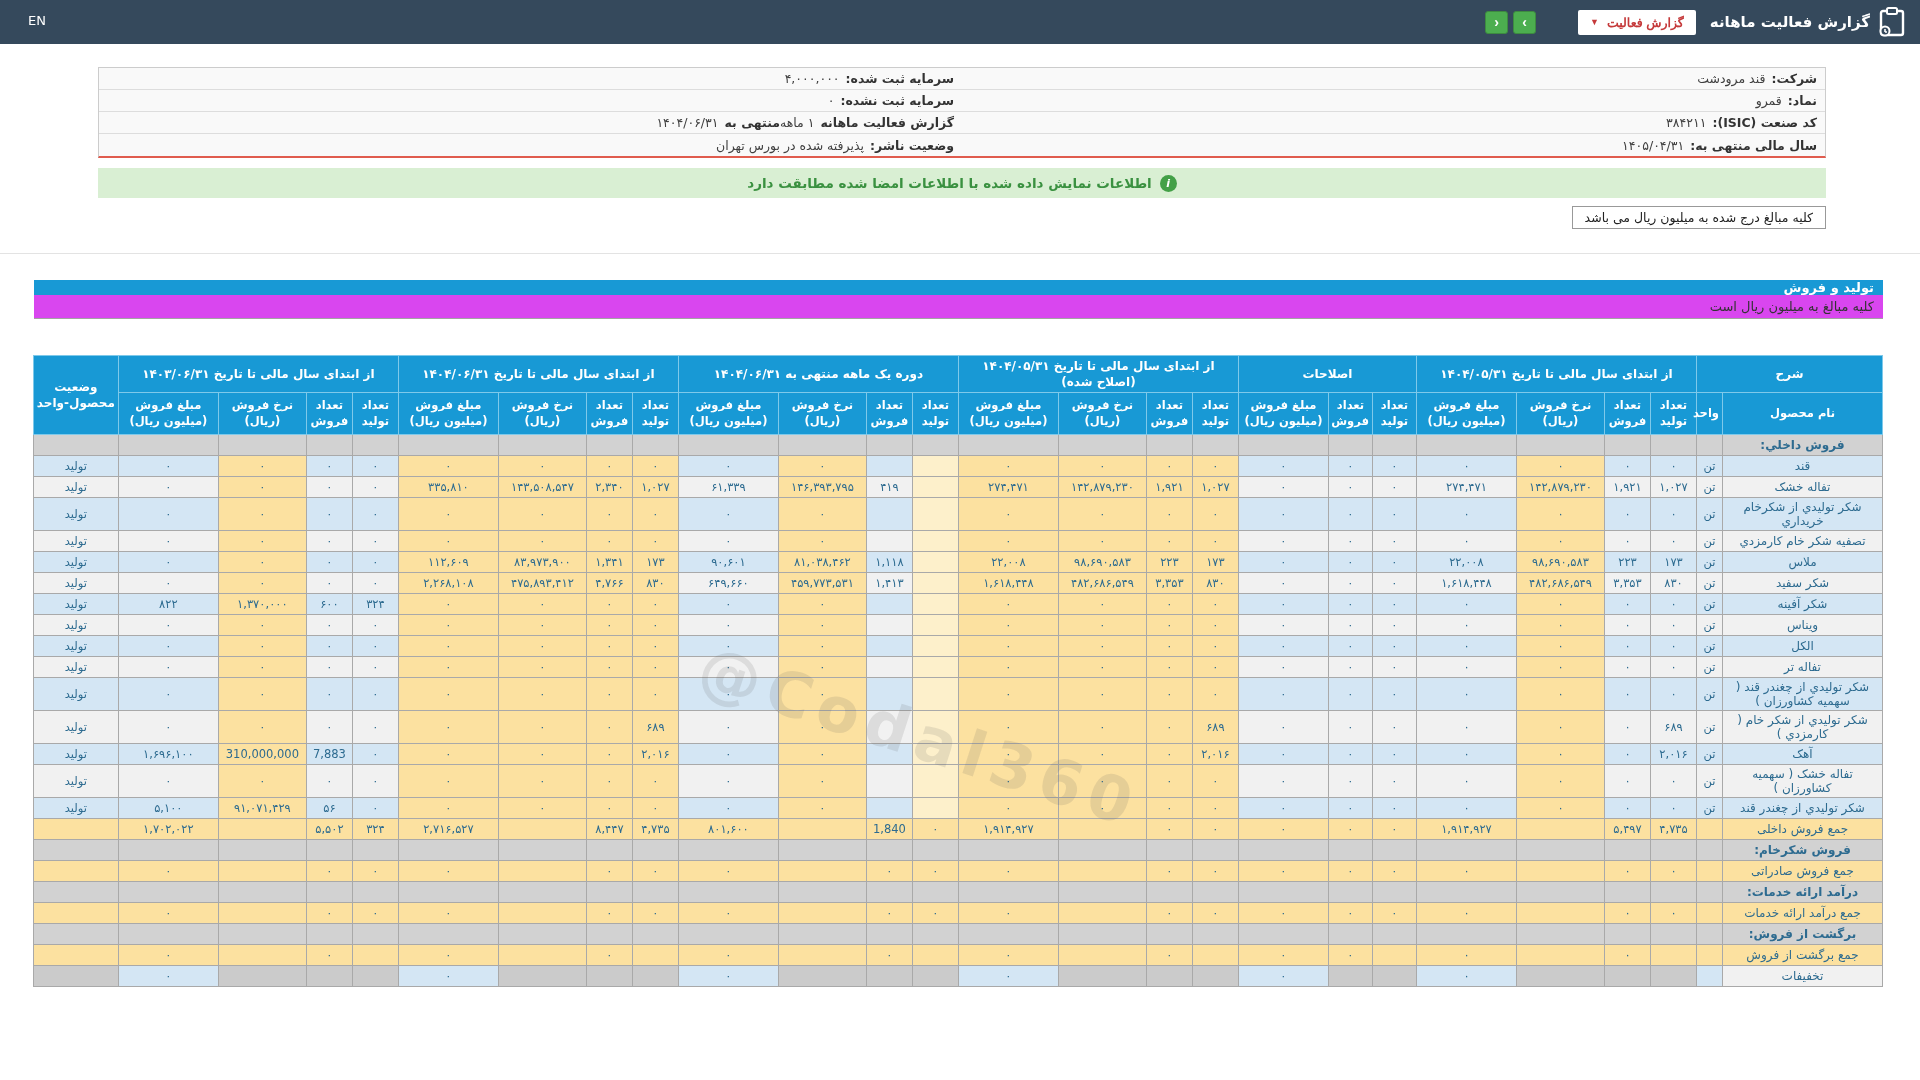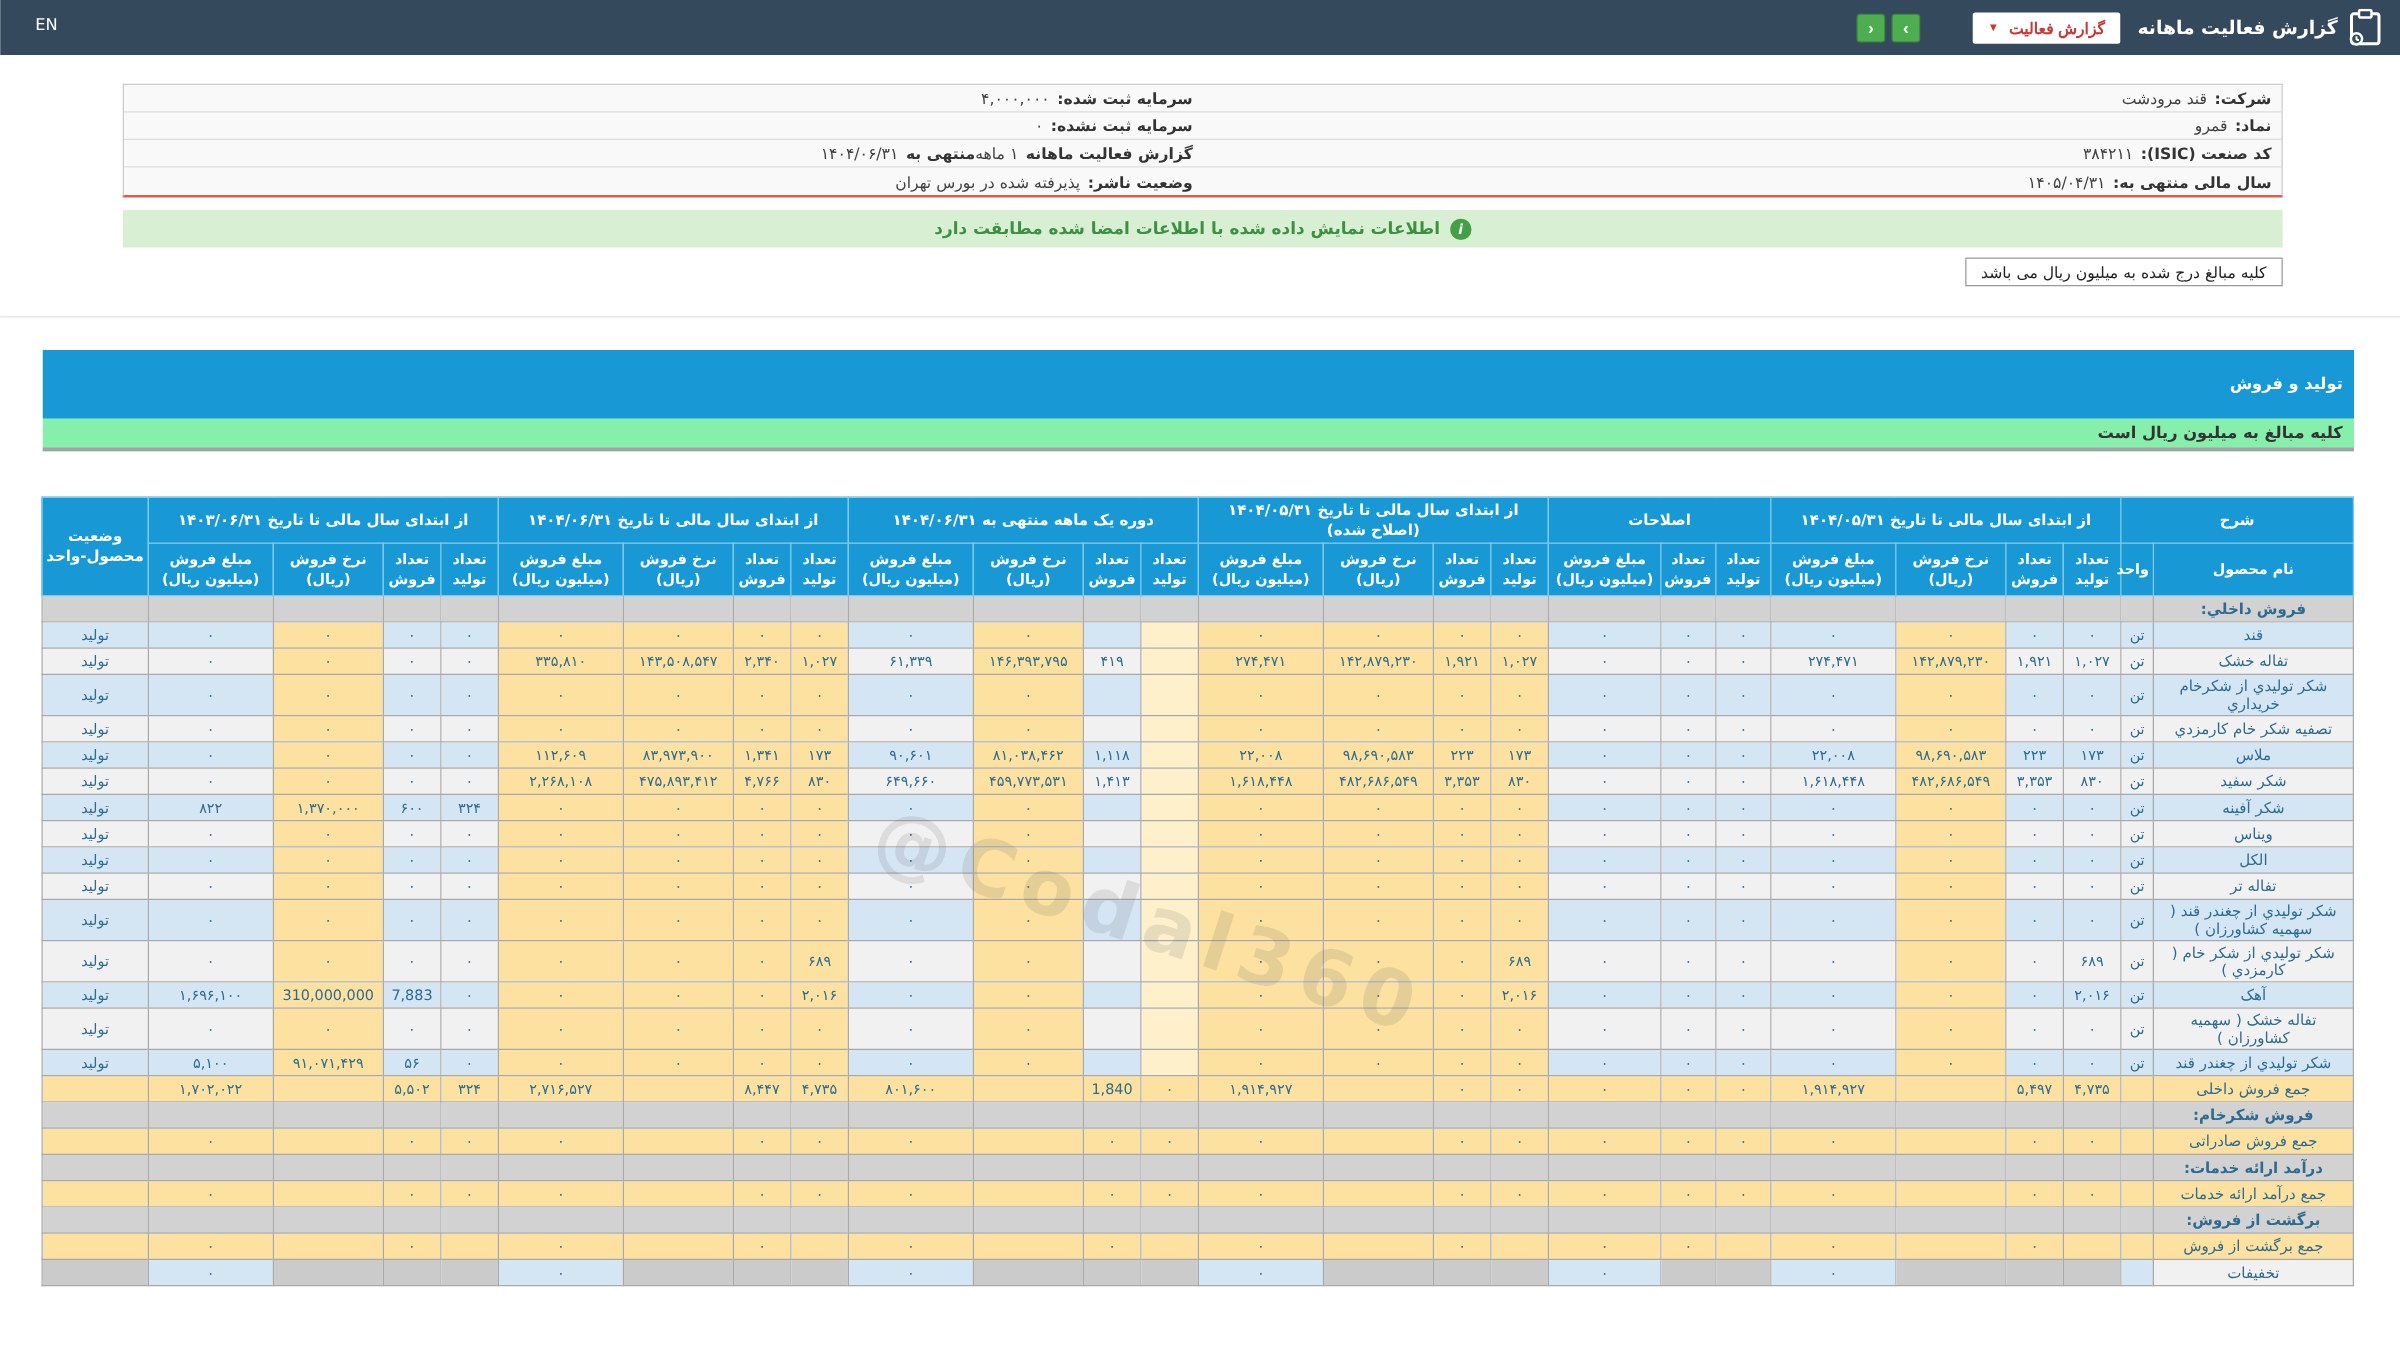--- a/index.html
+++ b/index.html
@@ -40,24 +40,24 @@
   .info-icon { width:17px; height:17px; border-radius:50%; background:#43a047;
                color:#ffffff; font-size:11px; font-weight:bold; font-style:italic;
                display:flex; align-items:center; justify-content:center; }
   
   .million-wrap { margin:8px 94px 0 98px; text-align:right; }
   .million-box { display:inline-block; border:1px solid #999999; background:#ffffff;
                  padding:3px 12px; font-size:12.5px; color:#222222; }
   .divider { margin:24px 0 0 0; border-top:1px solid #e3e3e3; }
   
   .section-bar { margin:26px 37px 0 34px; background:#1899d5; color:#ffffff;
-                 font-weight:bold; font-size:13px; padding:20px 9px; }
-  .section-sub { margin:0 37px 0 34px; padding:4px 9px; font-weight:bold;
-                 color:#333333; font-size:13px; border-bottom:3px solid #a3a3a3;
-                 background:#86efac; }
+                 font-weight:bold; font-size:13px; padding:0 9px; }
+  .section-sub { margin:0 37px 0 34px; padding:4px 9px; font-weight:normal;
+                 color:#333333; font-size:13px; border-bottom:1px solid #a3a3a3;
+                 background:#d946ef; }
   
   table.main { margin:36px 37px 0 34px; border-collapse:collapse; table-layout:fixed;
                width:1849px; font-size:11.5px; }
   table.main th { background:#1899d5; color:#ffffff; border:1px solid #7ec9ea;
                   font-weight:bold; padding:2px 3px; line-height:1.35; }
   table.main tr.grp-row th { height:24px; font-size:12px; }
   table.main tr.sub-row th { height:42px; font-size:11.5px; }
   table.main td { border:1px solid #a9a9a9; text-align:center; padding:2px 3px;
                   height:21px; color:#2d6b90; overflow:hidden; }
   td.c-name { text-align:right; padding-right:6px; color:#333333; font-size:12px; }

